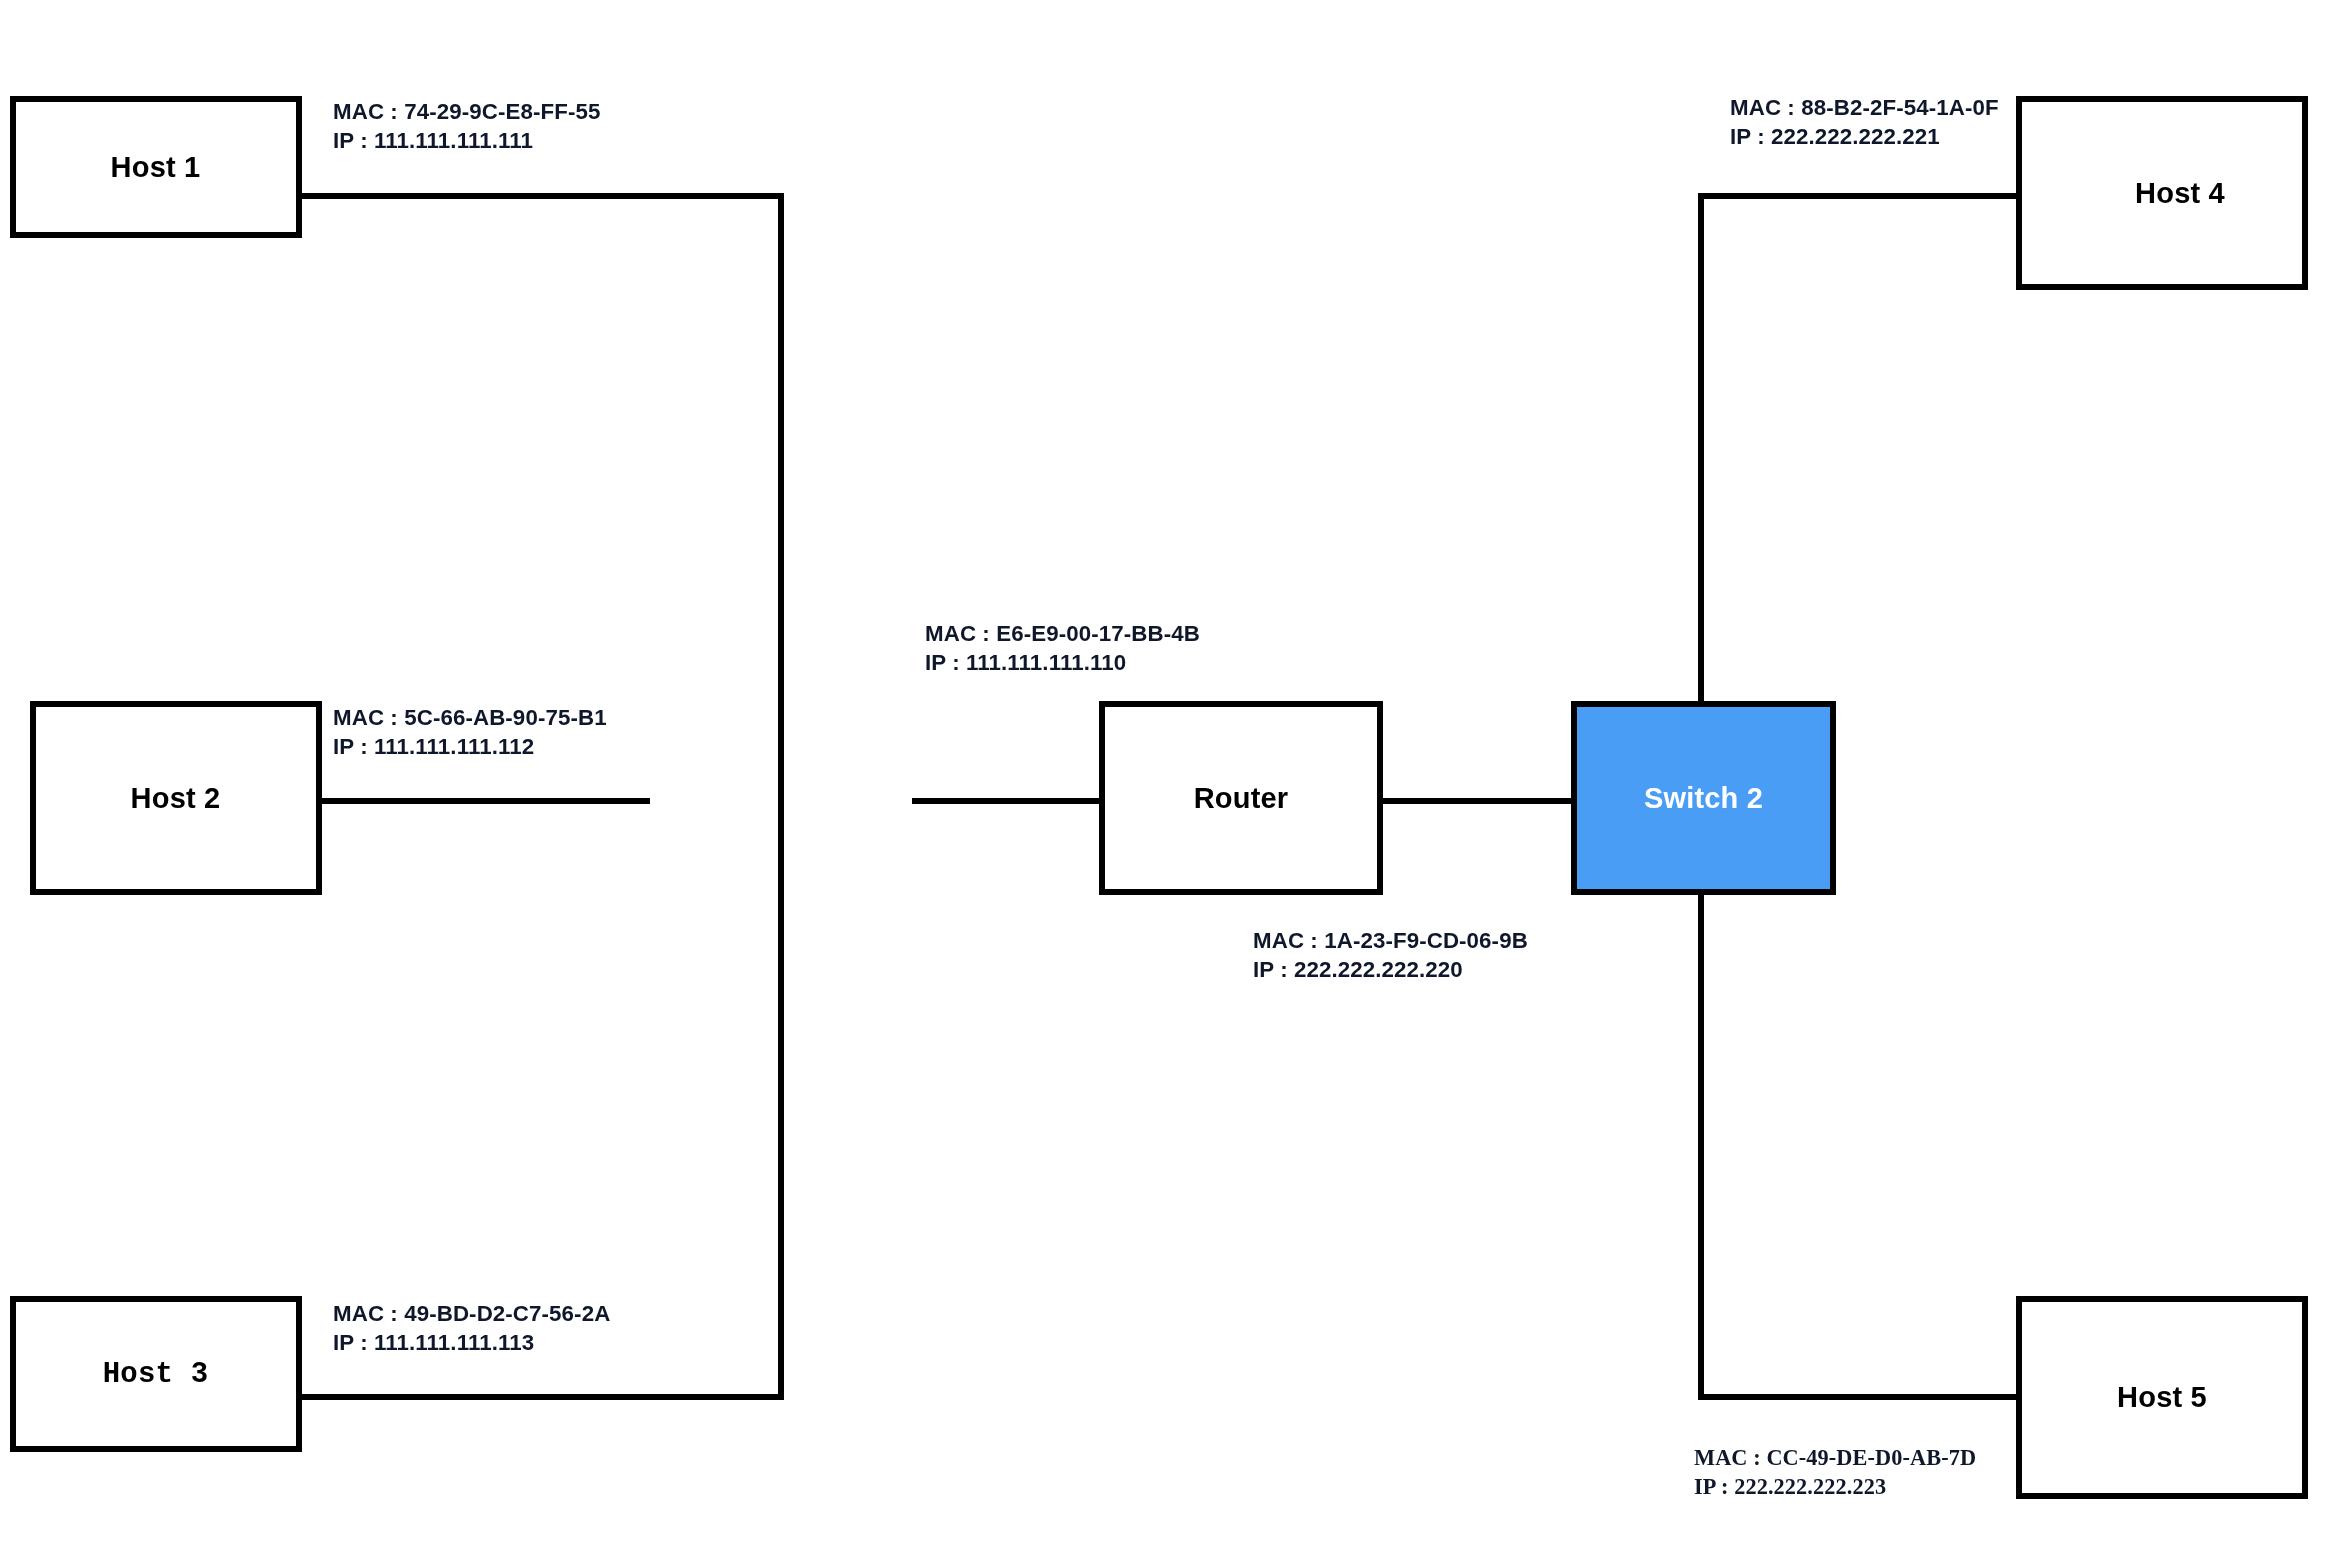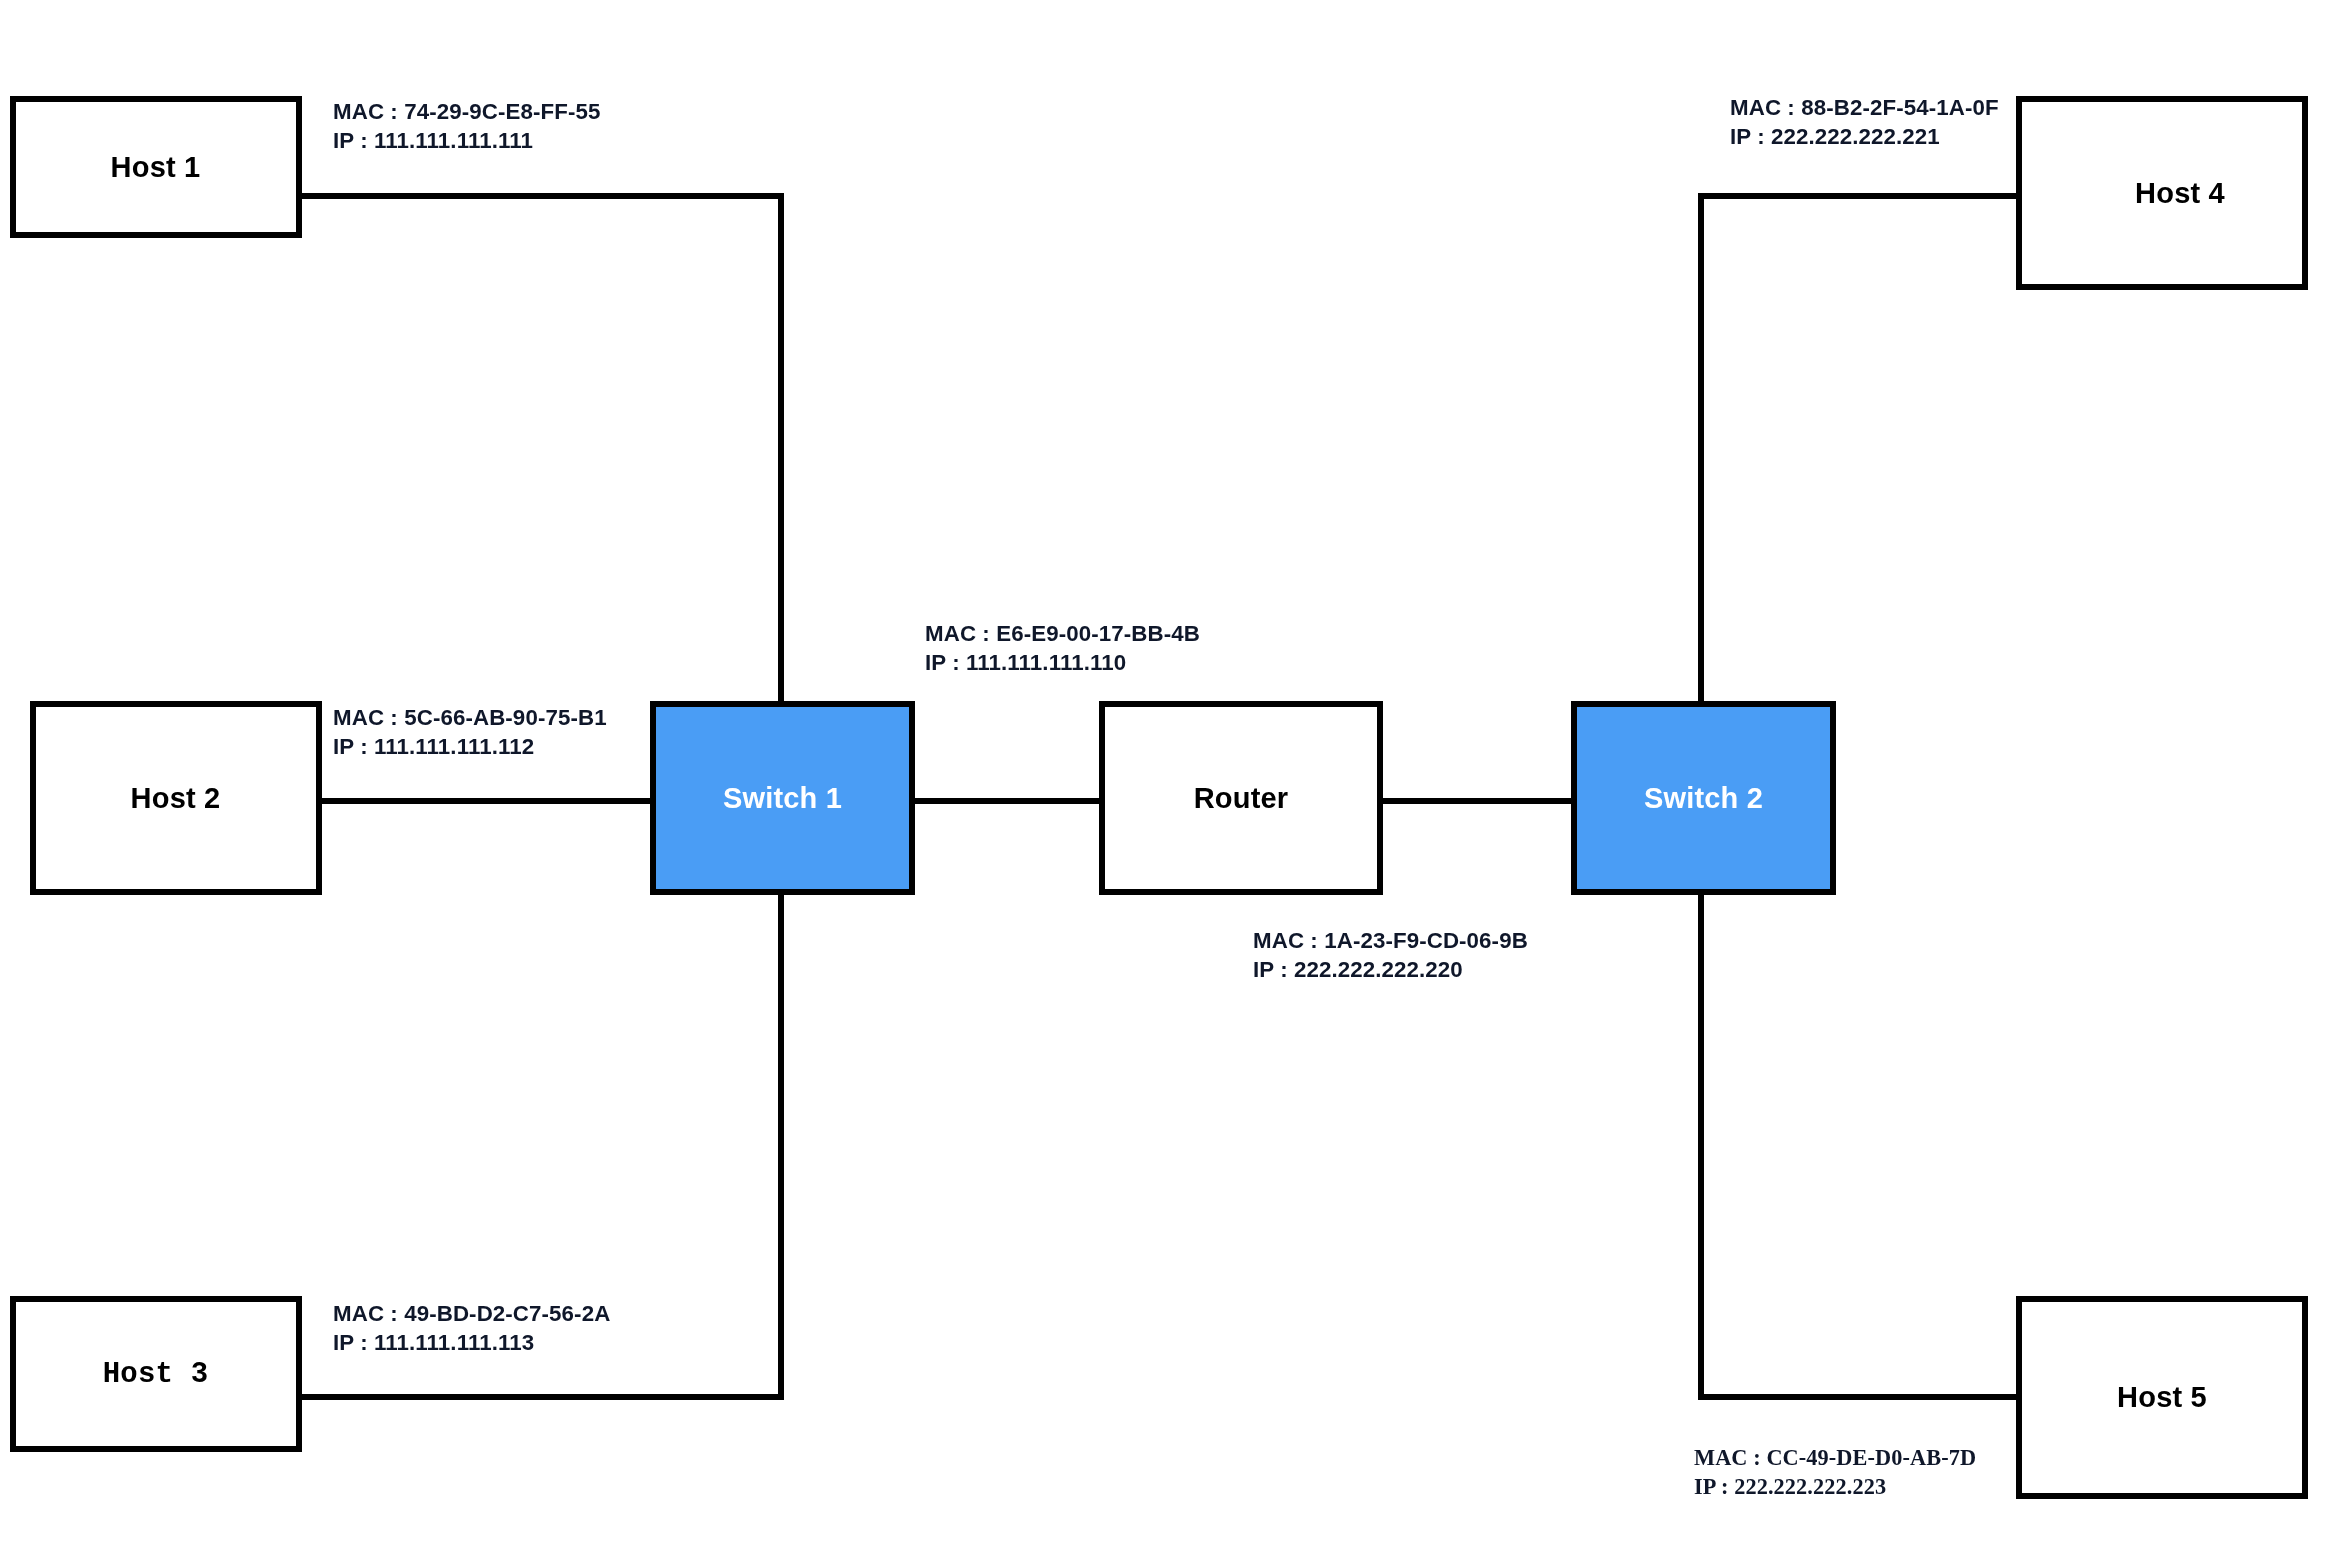--- a/index.html
+++ b/index.html
@@ -105,23 +105,20 @@
   </div>
 
   <div class="node" style="left:2016px; top:96px; width:292px; height:194px;padding-left:36px;">
     <span class="node-label">Host 4</span>
   </div>
 
   <div class="node" style="left:2016px; top:1296px; width:292px; height:203px;">
     <span class="node-label">Host 5</span>
   </div>
 
-  <div class="node switch" style="left:650px; top:701px; width:265px; height:194px;">
-    <span class="node-label">Switch 1</span>
-  </div>
 
   <div class="node switch" style="left:1571px; top:701px; width:265px; height:194px;">
     <span class="node-label">Switch 2</span>
   </div>
 
   <div class="node" style="left:1099px; top:701px; width:284px; height:194px;">
     <span class="node-label">Router</span>
   </div>
 
   <div class="annot" style="left:333px; top:97px;">

